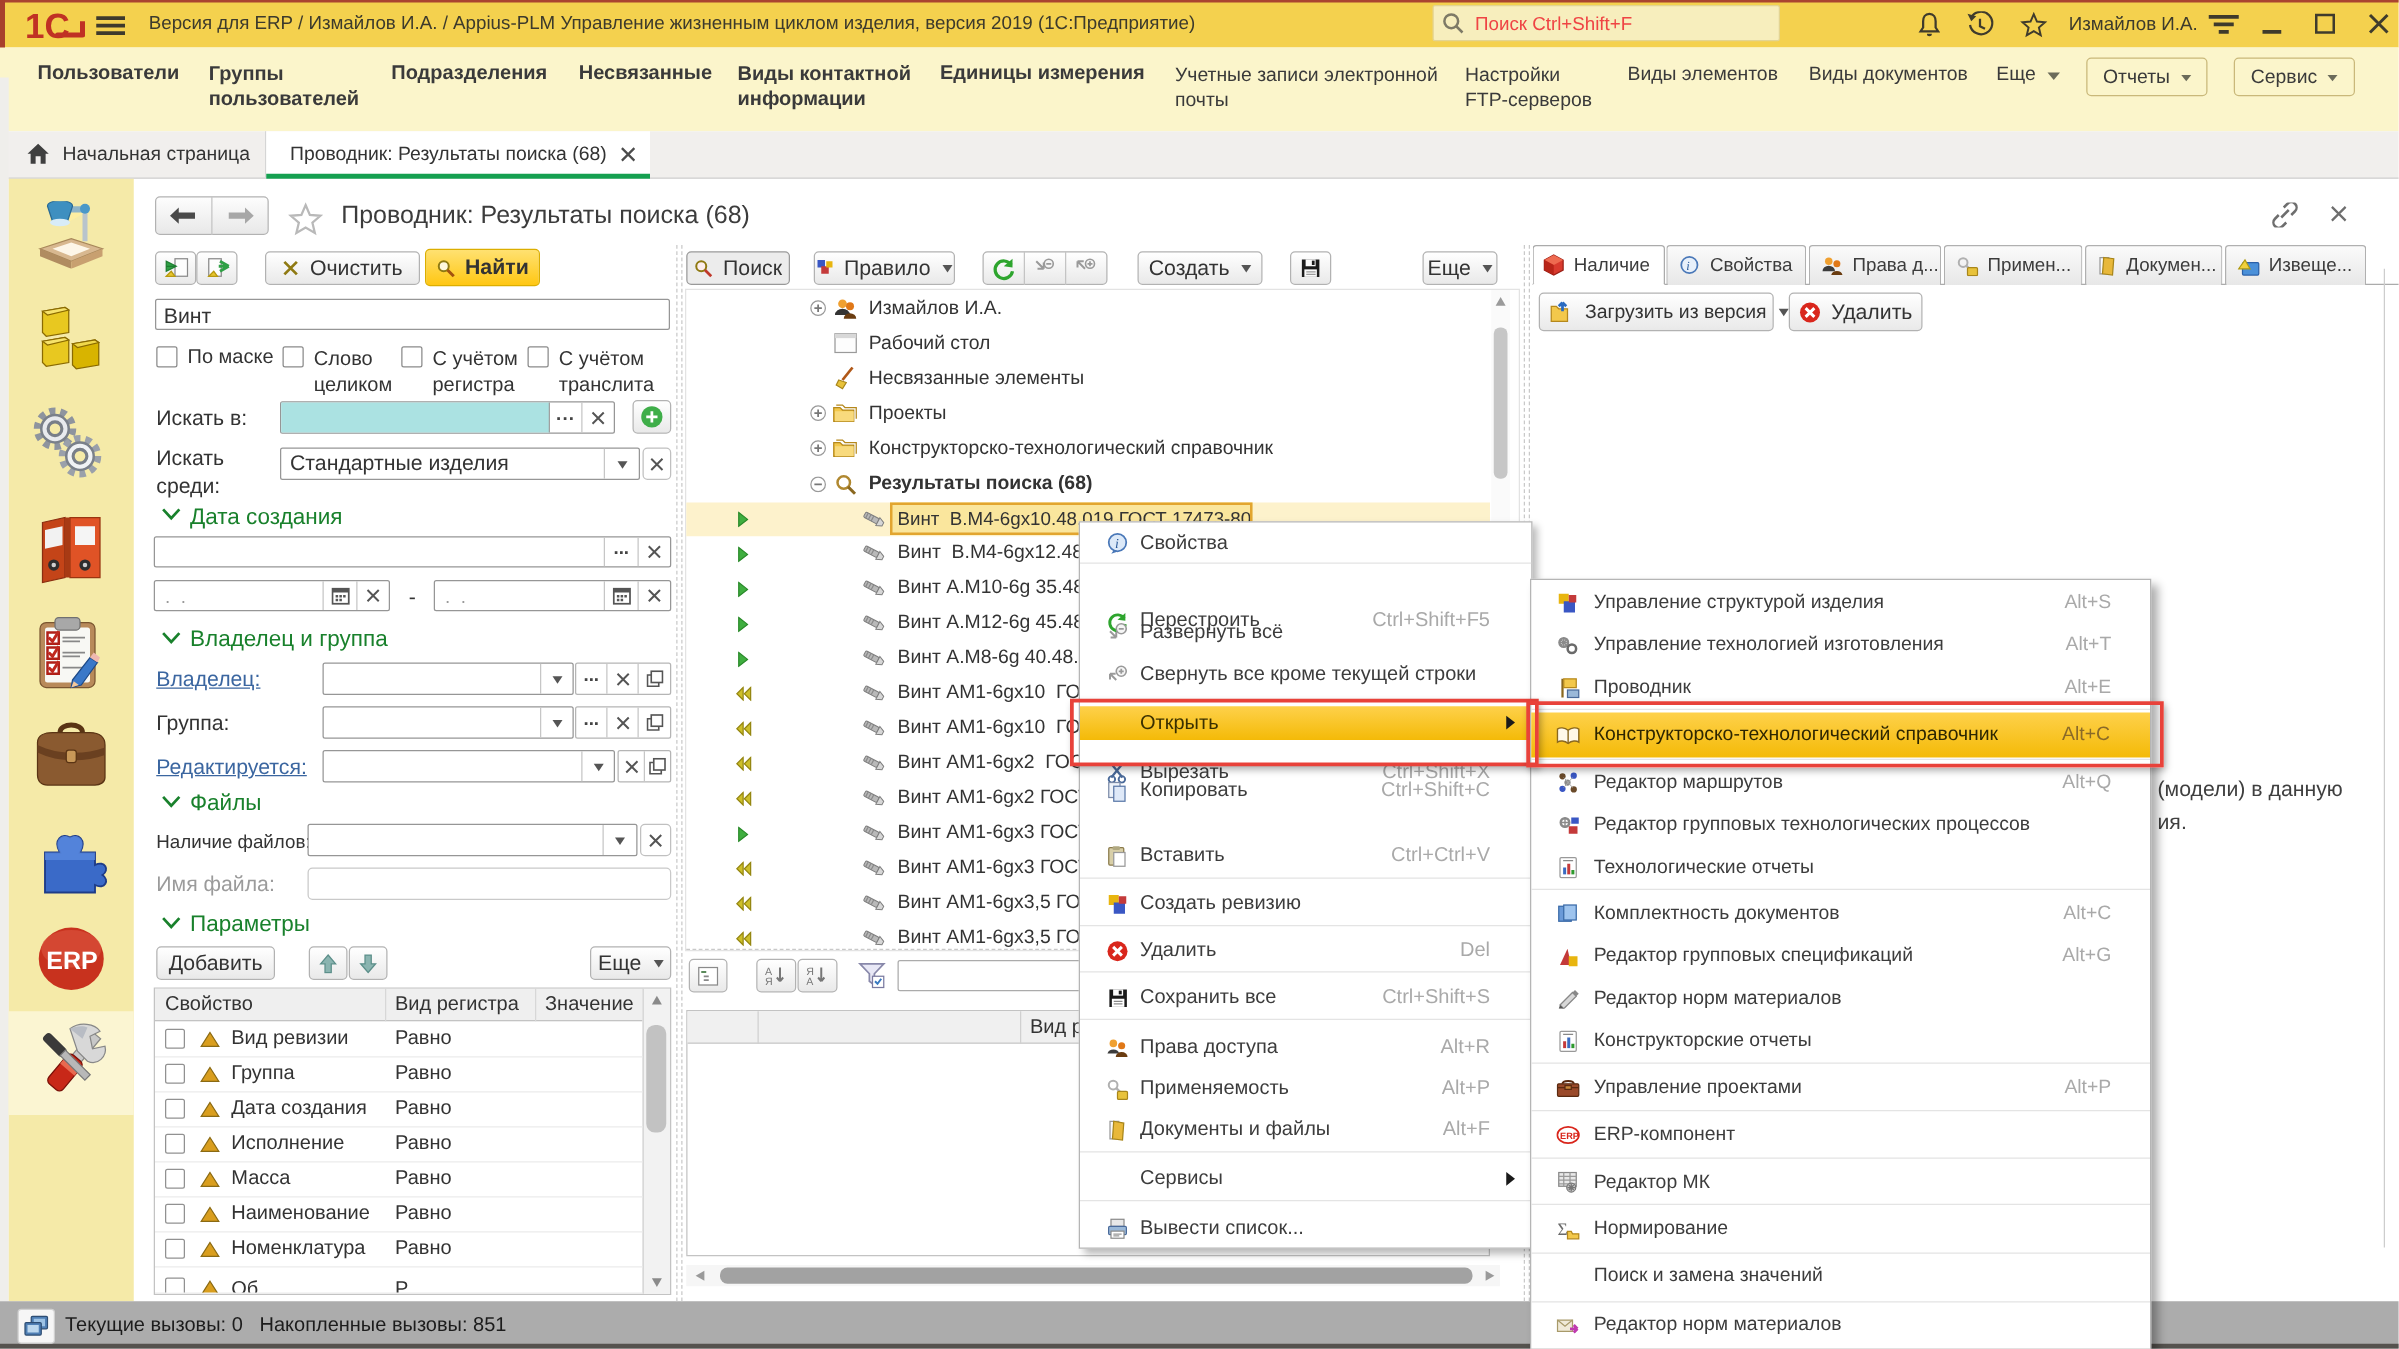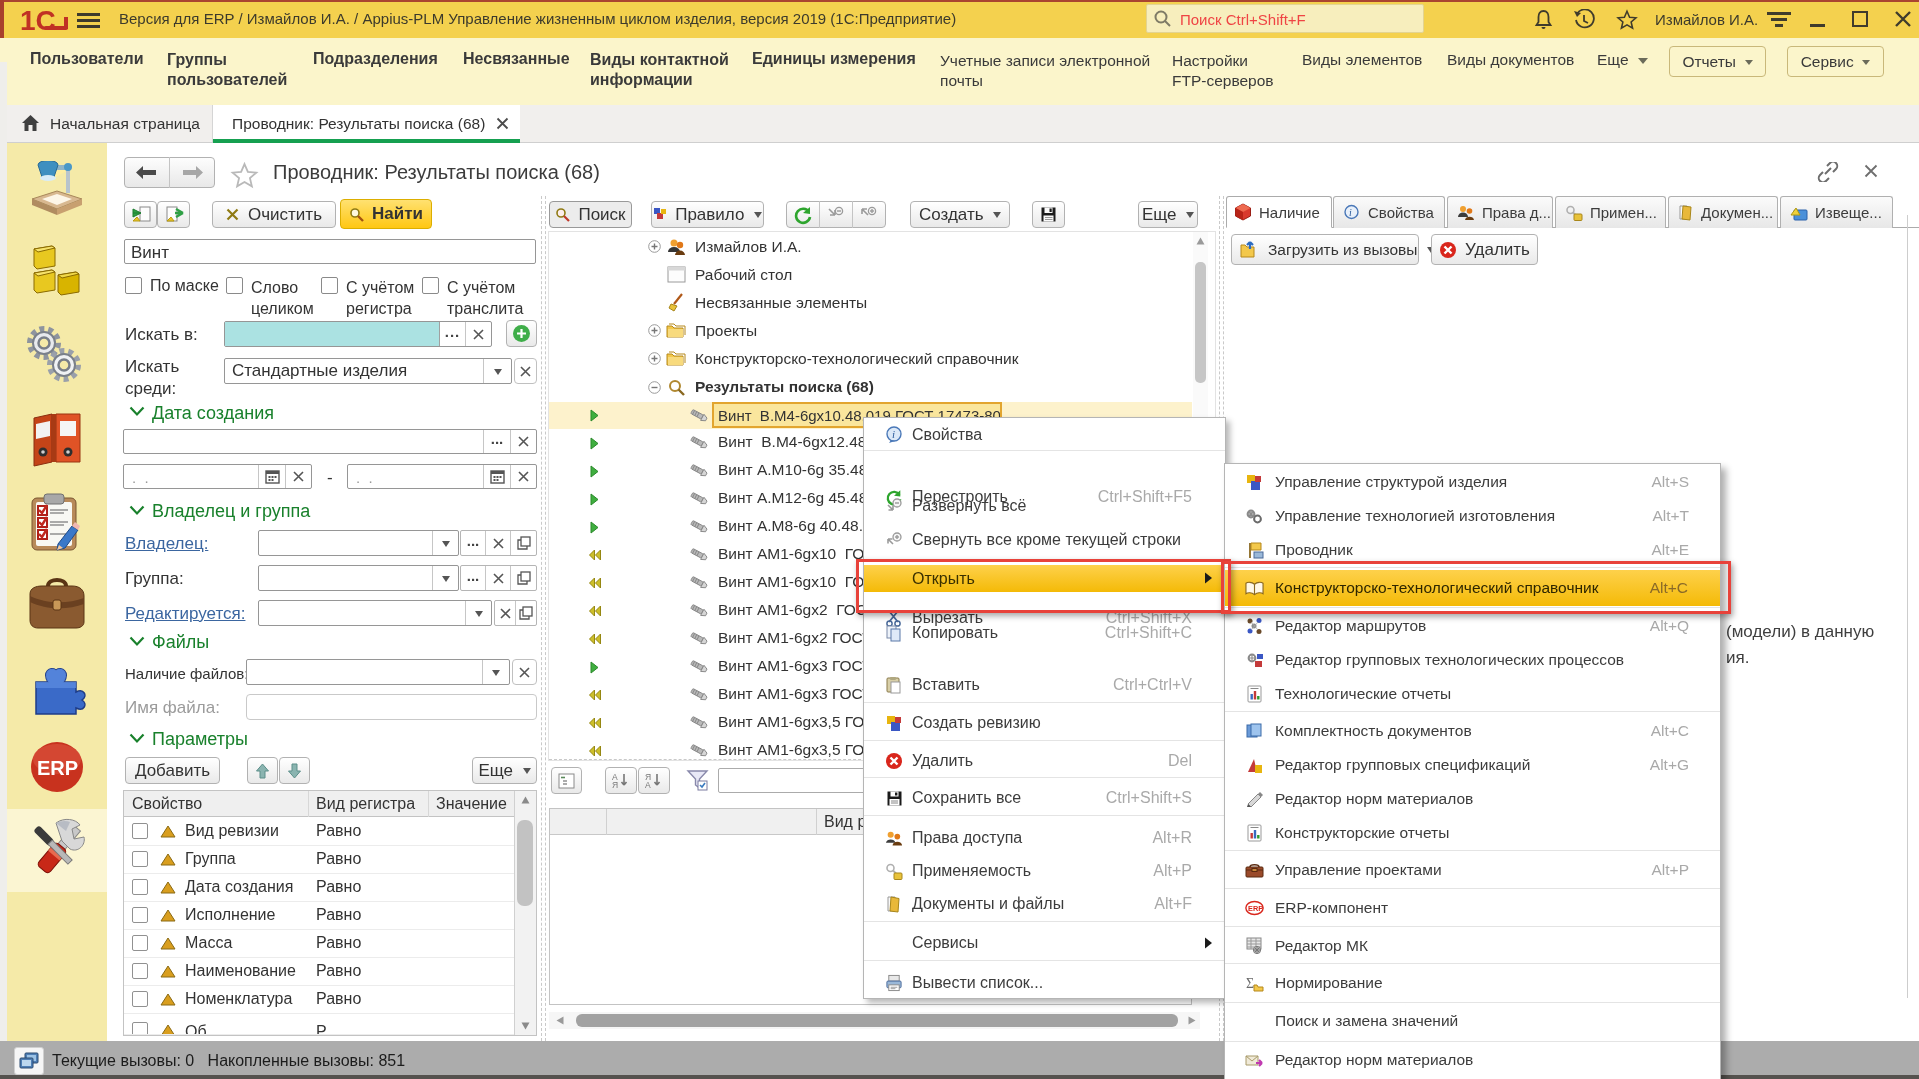--- a/index.html
+++ b/index.html
@@ -932,21 +932,21 @@
       <path d="M9 9 L9 17 L1.5 13 L1.5 5 Z" fill="#b82418"></path>
     </svg>
     <span style="margin-left:7px;font-size:15px;color:#3c3c3c">Наличие</span>
   </div>
 
 <div class="btn" style="left:1231px;top:234px;width:188px;height:31px;justify-content:flex-start">
     <svg width="20" height="18" viewBox="0 0 20 18" style="margin-left:8px;flex:none">
       <path d="M1 4 L1 16 L14 16 L14 6 L7 6 L5 4 Z" fill="#f3c84b" stroke="#b5881c"></path>
       <path d="M10 8 L10 1 M10 1 L7 4 M10 1 L13 4" stroke="#2a6ac0" stroke-width="2.2" fill="none"></path>
     </svg>
-    <span style="margin-left:8px;font-size:15.5px">Загрузить из вызовы</span>
+    <span style="margin-left:8px;font-size:15.5px">Загрузить из версия</span>
     <span style="width:0;height:0;border:4.5px solid transparent;border-top:6px solid #555;margin:5px 0 0 10px"></span>
   </div>
 <div class="btn" style="left:1431px;top:234px;width:107px;height:31px"><svg width="18" height="18" viewBox="0 0 18 18" style="margin-right:8px">
       <circle cx="9" cy="9" r="8" fill="#d9261c"></circle>
       <path d="M5.5 5.5 L12.5 12.5 M12.5 5.5 L5.5 12.5" stroke="#fff" stroke-width="2.4"></path>
     </svg>Удалить</div>
 <div class="abs" style="left:1907px;top:215px;width:1px;height:783px;background:#cdcdcd"></div>
 
 <div class="abs" style="left:1726px;top:622px;font-size:17px;color:#3f3f3f">(модели) в данную</div>
 <div class="abs" style="left:1726px;top:648px;font-size:17px;color:#3f3f3f">ия.</div>

